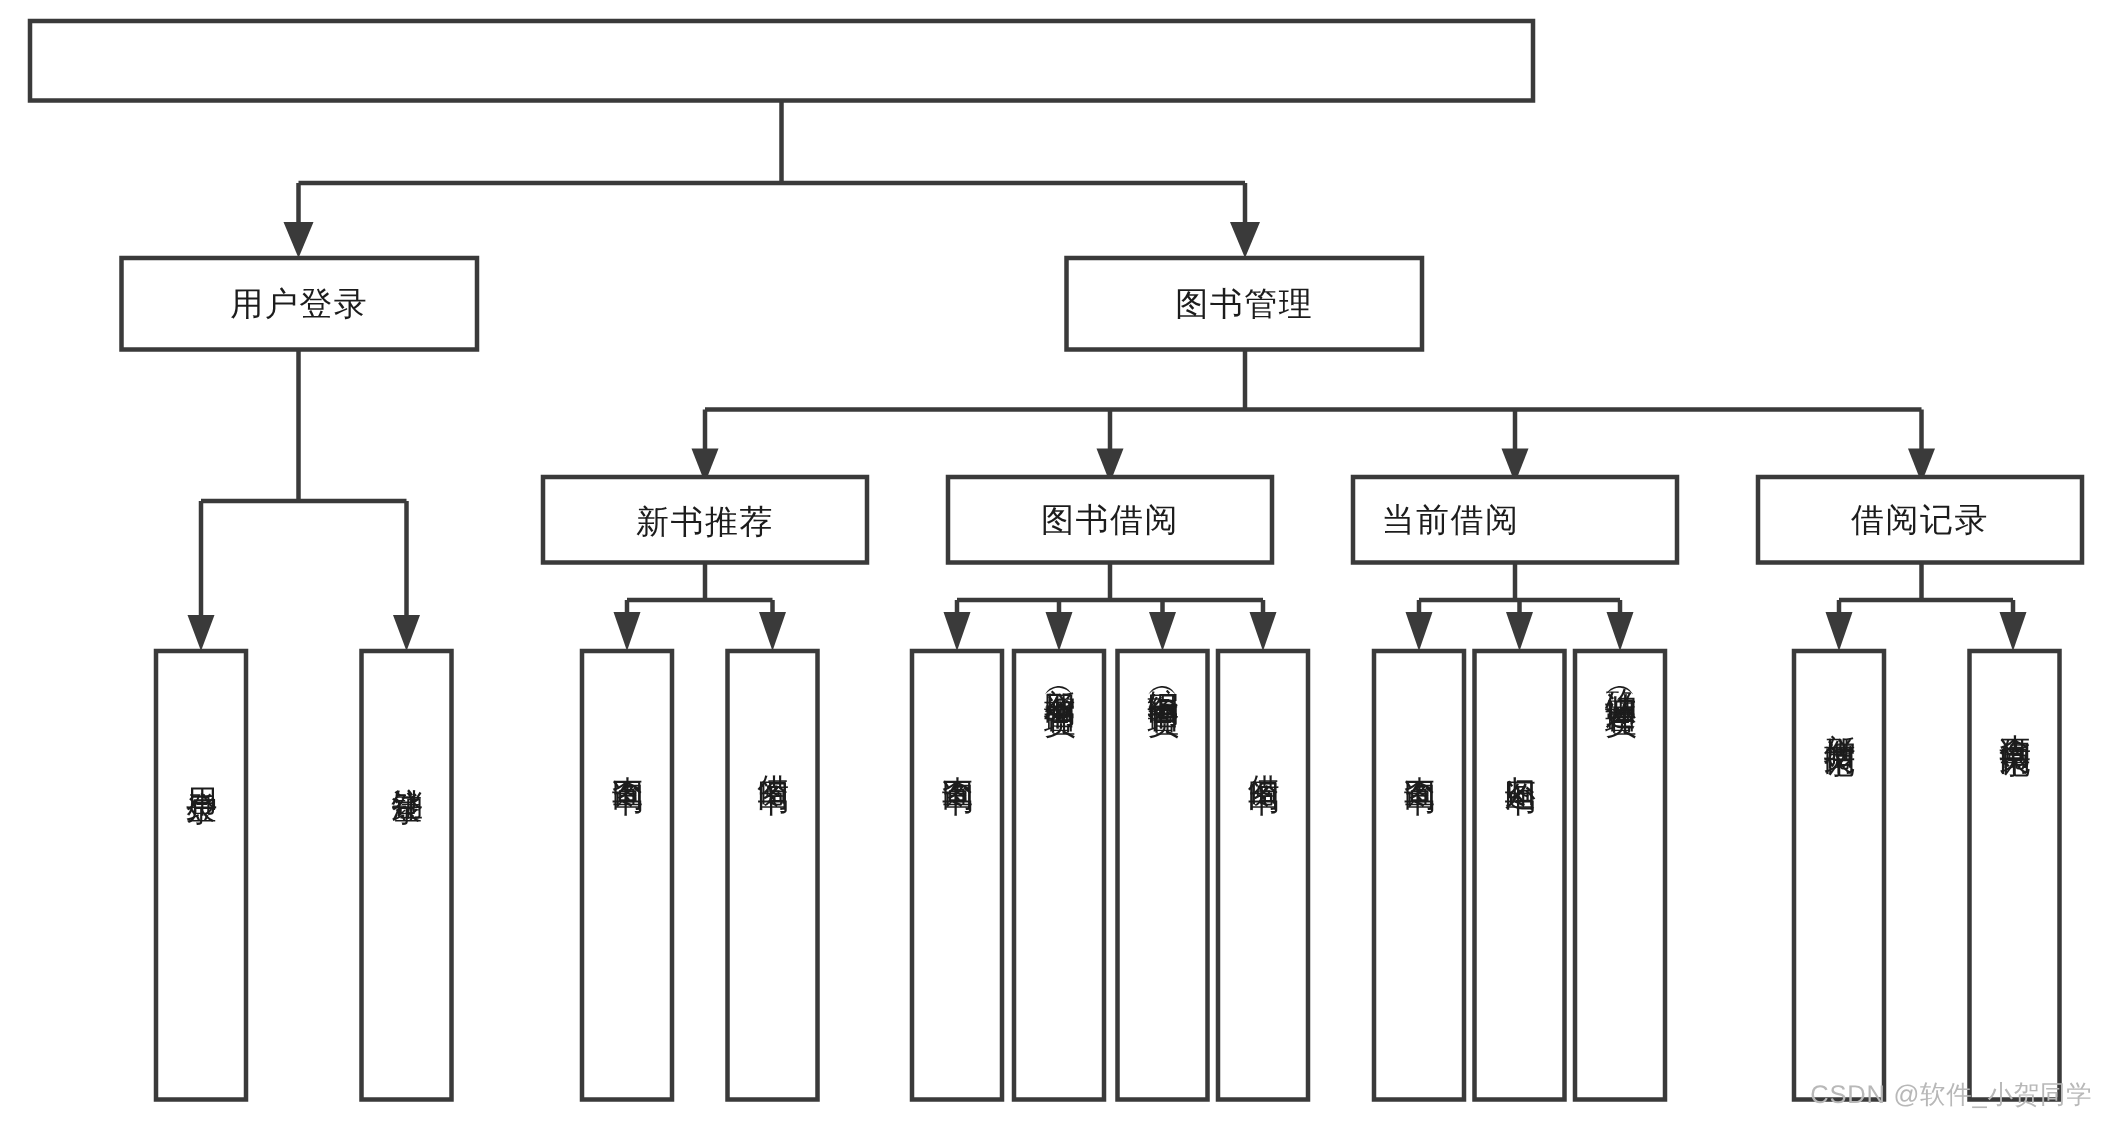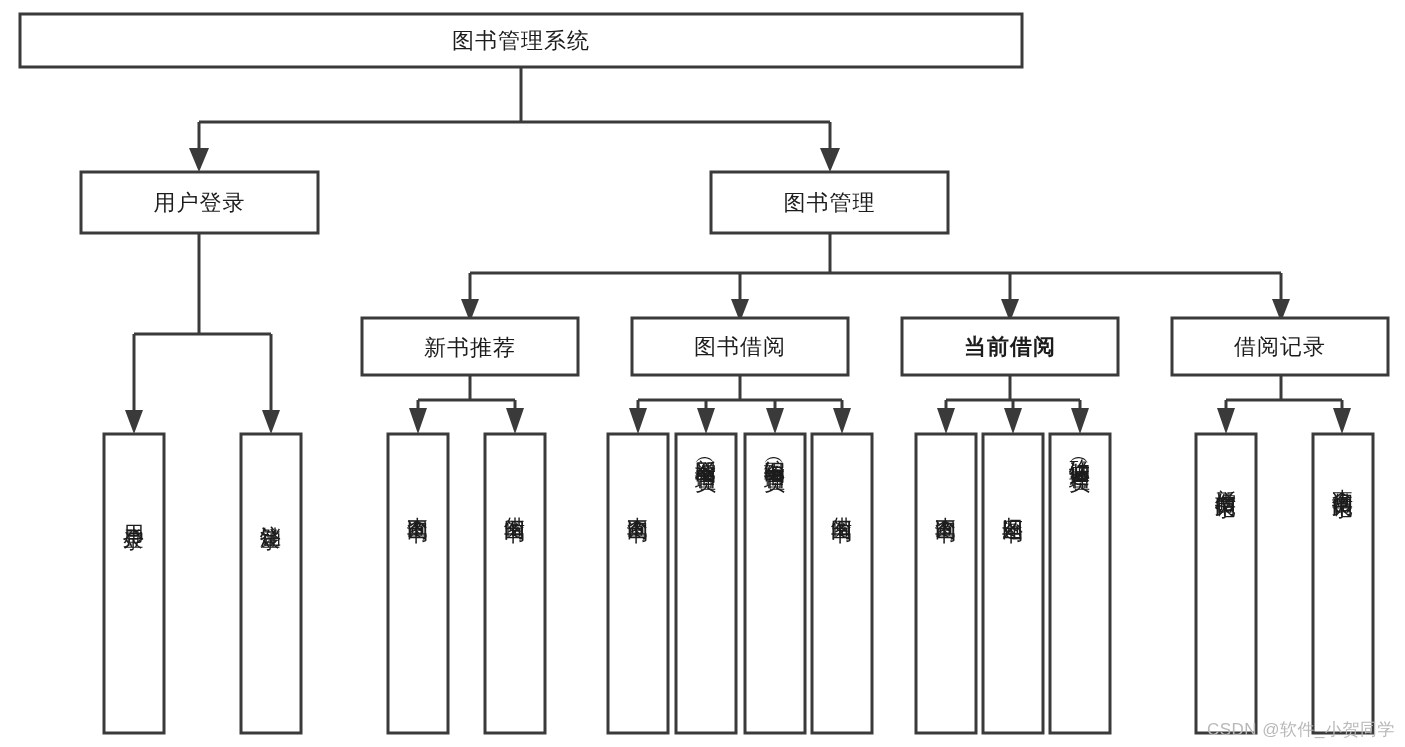--- a/index.html
+++ b/index.html
@@ -182,41 +182,38 @@
 
       <rect class="node-box" x="916" y="434" width="60" height="299"></rect>
       <rect class="node-box" x="983" y="434" width="60" height="299"></rect>
       <rect class="node-box" x="1050" y="434" width="60" height="299"></rect>
 
       <rect class="node-box" x="1196" y="434" width="60" height="299"></rect>
       <rect class="node-box" x="1313" y="434" width="60" height="299"></rect>
     </g>
   </svg>
 
-  <div class="hlabel-wrap" style="left:20px; top:14px; width:1002px; height:53px;">
-    <span>图书管理系统</span>
-  </div>
 
   <div class="hlabel-wrap" style="left:81px; top:172px; width:237px; height:61px;">
     <span>用户登录</span>
   </div>
 
   <div class="hlabel-wrap" style="left:711px; top:172px; width:237px; height:61px;align-items:center;">
     <span>图书管理</span>
   </div>
 
   <div class="hlabel-wrap" style="left:362px; top:318px; width:216px; height:59px;">
     <span>新书推荐</span>
   </div>
 
   <div class="hlabel-wrap" style="left:632px; top:318px; width:216px; height:57px;">
     <span>图书借阅</span>
   </div>
 
-  <div class="hlabel-wrap" style="left:902px; top:318px; width:216px; height:57px;font-weight:bold;">
+  <div class="hlabel-wrap" style="left:859px; top:318px; width:216px; height:57px;">
     <span>当前借阅</span>
   </div>
 
   <div class="hlabel-wrap" style="left:1172px; top:318px; width:216px; height:57px;">
     <span>借阅记录</span>
   </div>
 
   <div class="vlabel-wrap" style="left:104px; top:434px; width:60px; height:299px; padding-top:74px; box-sizing:border-box;">
     <span class="vlabel-text">用户登录</span>
   </div>

